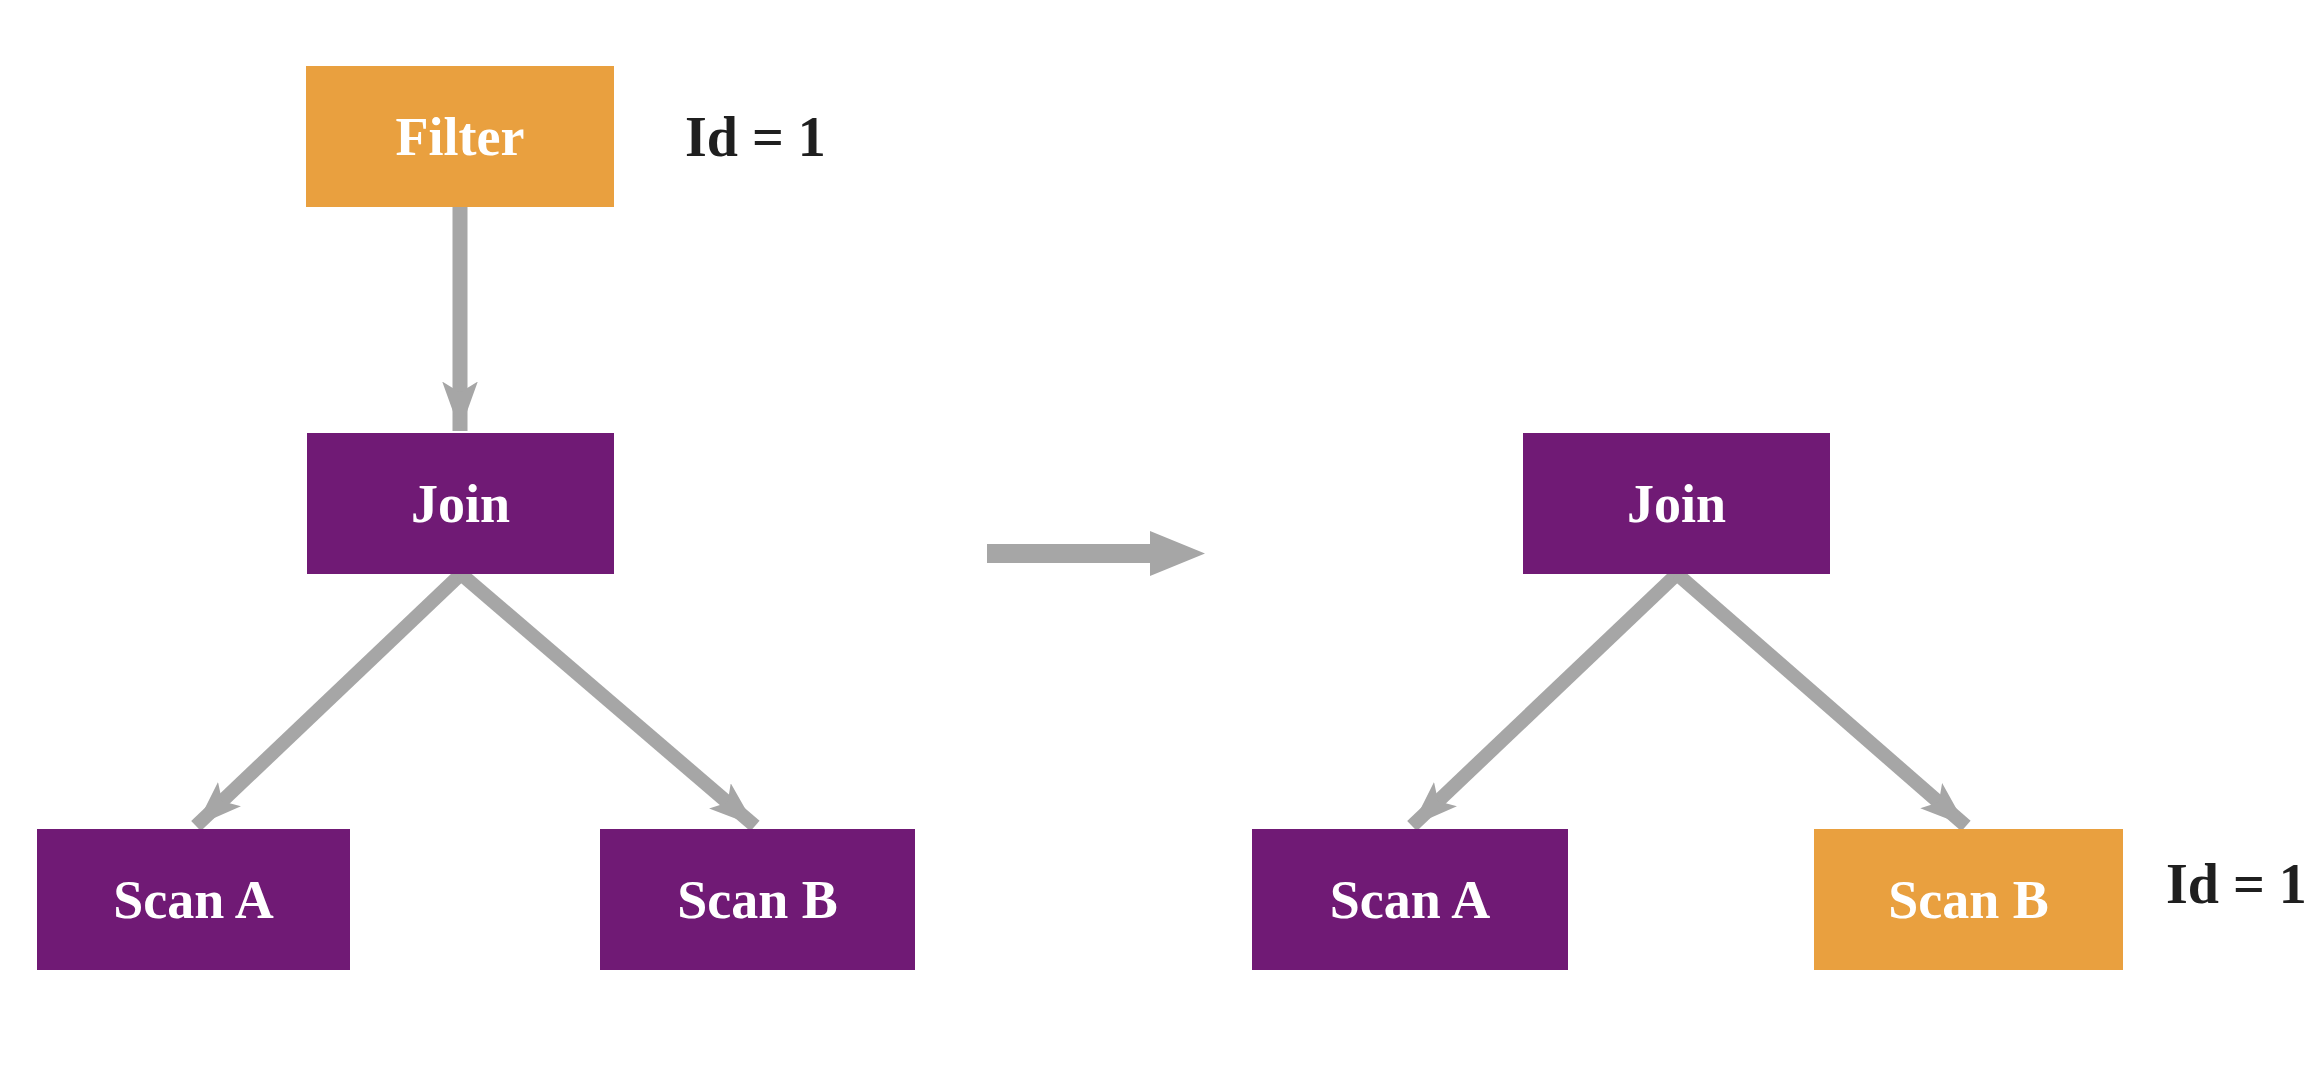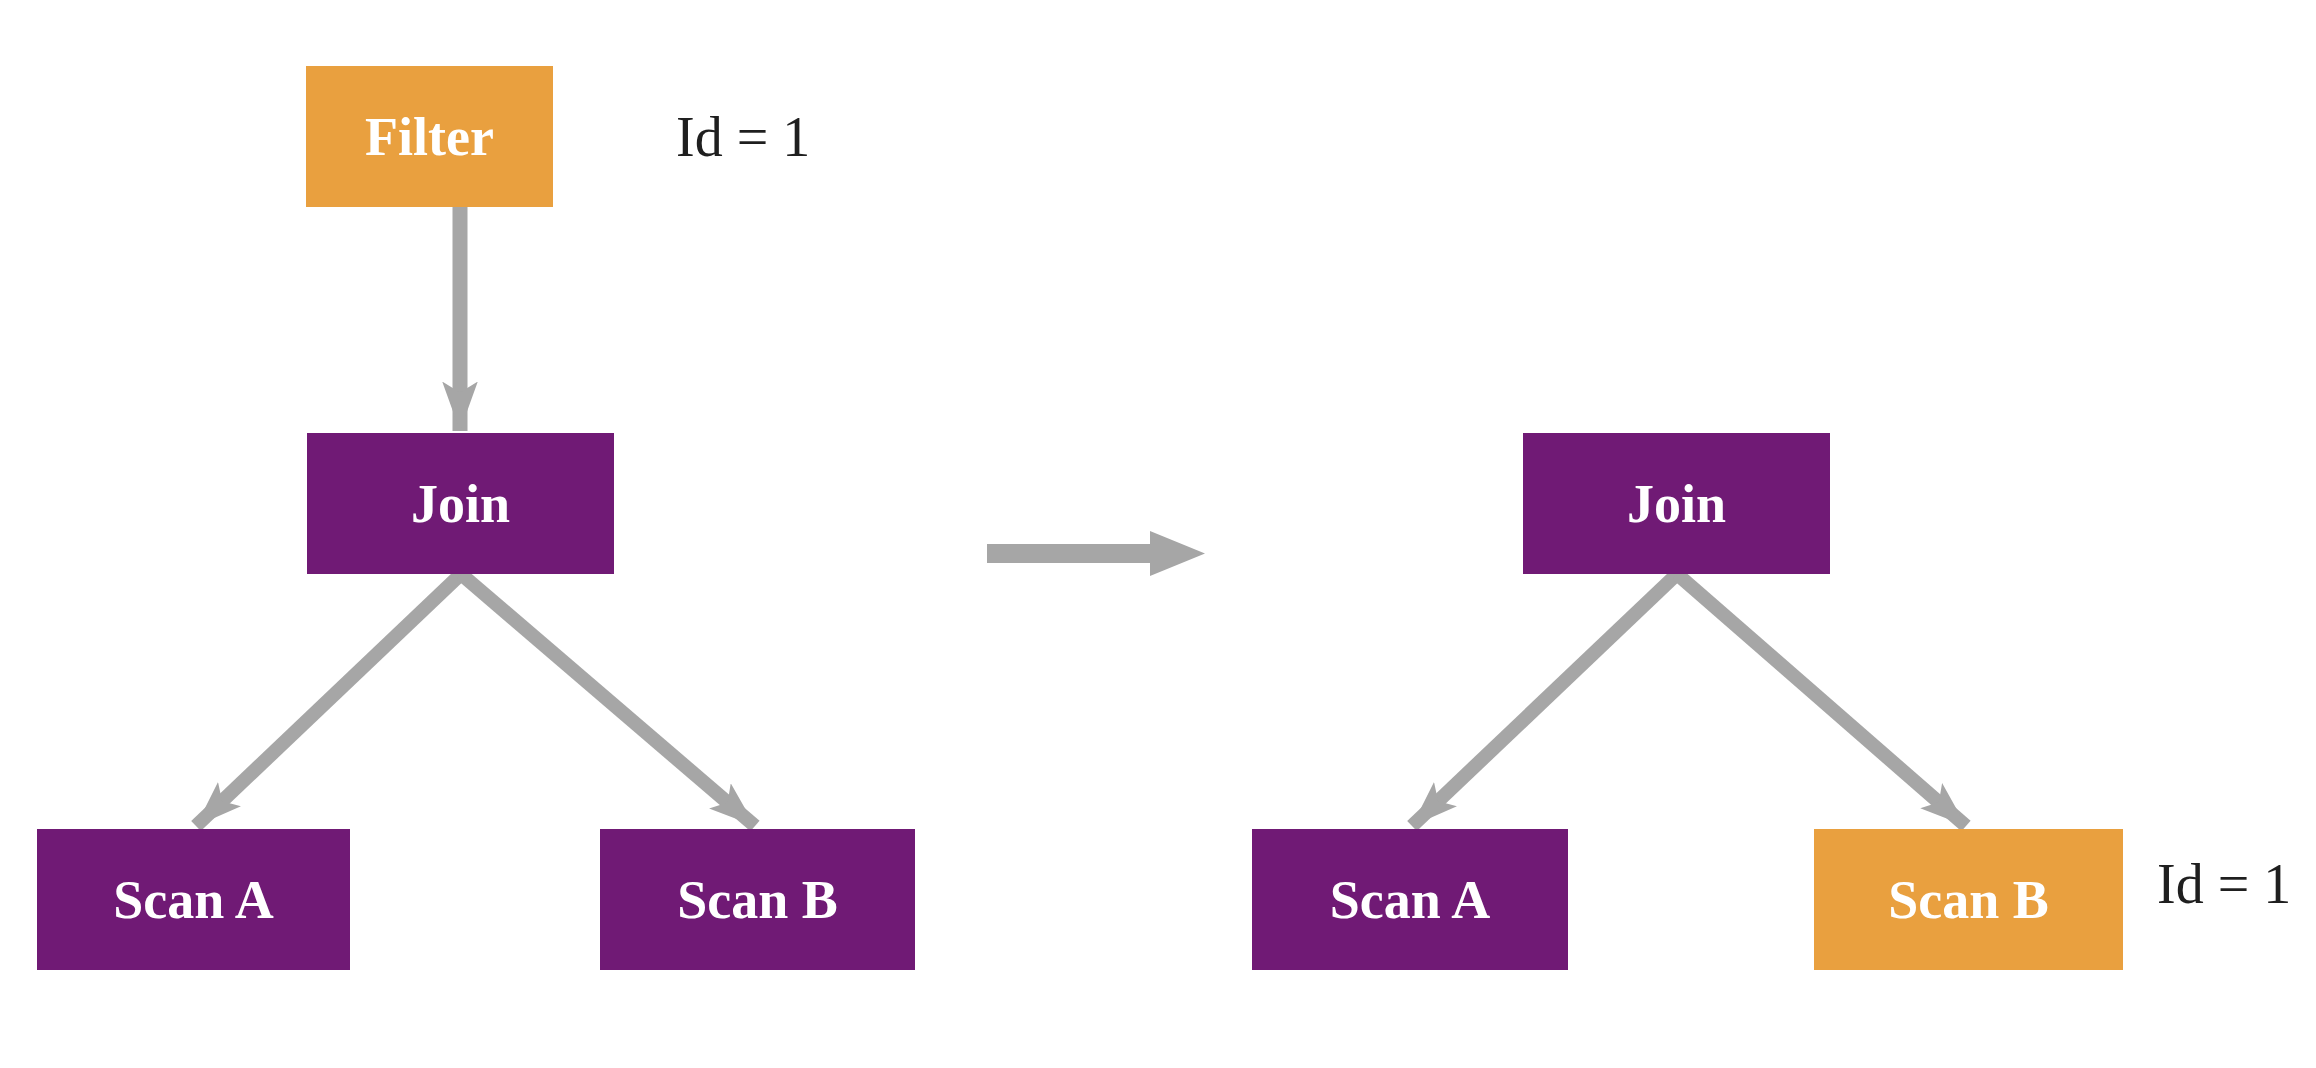--- a/index.html
+++ b/index.html
@@ -33,24 +33,25 @@
     color: #ffffff;
     box-sizing: border-box;
   }
   .node.orange { background: #E9A03F; }
   .node.teal   { background: #701a75; }
   .annotation {
     position: absolute;
     height: 141px;
     display: flex;
     align-items: center;
-    font-weight: normal;
+    font-weight: bold;
     font-size: 56px;
     color: #1f1f1f;
     white-space: nowrap;
+    margin-left: 9px;
   }
 </style>
 </head>
 <body>
 
 <div class="stage">
 
   <svg class="edges" viewBox="0 0 2316 1068" aria-hidden="true">
     <defs>
       <marker id="ah" viewBox="0 0 10 10" refX="10" refY="5" markerWidth="3.3" markerHeight="3.3" markerUnits="strokeWidth" orient="auto">
@@ -62,21 +63,21 @@
 
     <line x1="461" y1="574" x2="196" y2="826" stroke="#A6A6A6" stroke-width="14" marker-end="url(#ah)"></line>
     <line x1="461" y1="574" x2="755" y2="826" stroke="#A6A6A6" stroke-width="14" marker-end="url(#ah)"></line>
 
     <polygon points="987,544 1150,544 1150,531 1205,553.5 1150,576 1150,563 987,563" fill="#A6A6A6"></polygon>
 
     <line x1="1677" y1="574" x2="1412" y2="826" stroke="#A6A6A6" stroke-width="14" marker-end="url(#ah)"></line>
     <line x1="1677" y1="574" x2="1966" y2="826" stroke="#A6A6A6" stroke-width="14" marker-end="url(#ah)"></line>
   </svg>
 
-  <div class="node orange" style="left:306px; top:66px; width:247px;">
+  <div class="node orange" style="left:306px; top:66px; width:308px;">
     <span>Filter</span>
   </div>
 
   <div class="annotation" style="left:676px; top:66px;">Id = 1</div>
 
   <div class="node teal" style="left:307px; top:433px; width:307px;">
     <span>Join</span>
   </div>
 
   <div class="node teal" style="left:37px; top:829px; width:313px;">

